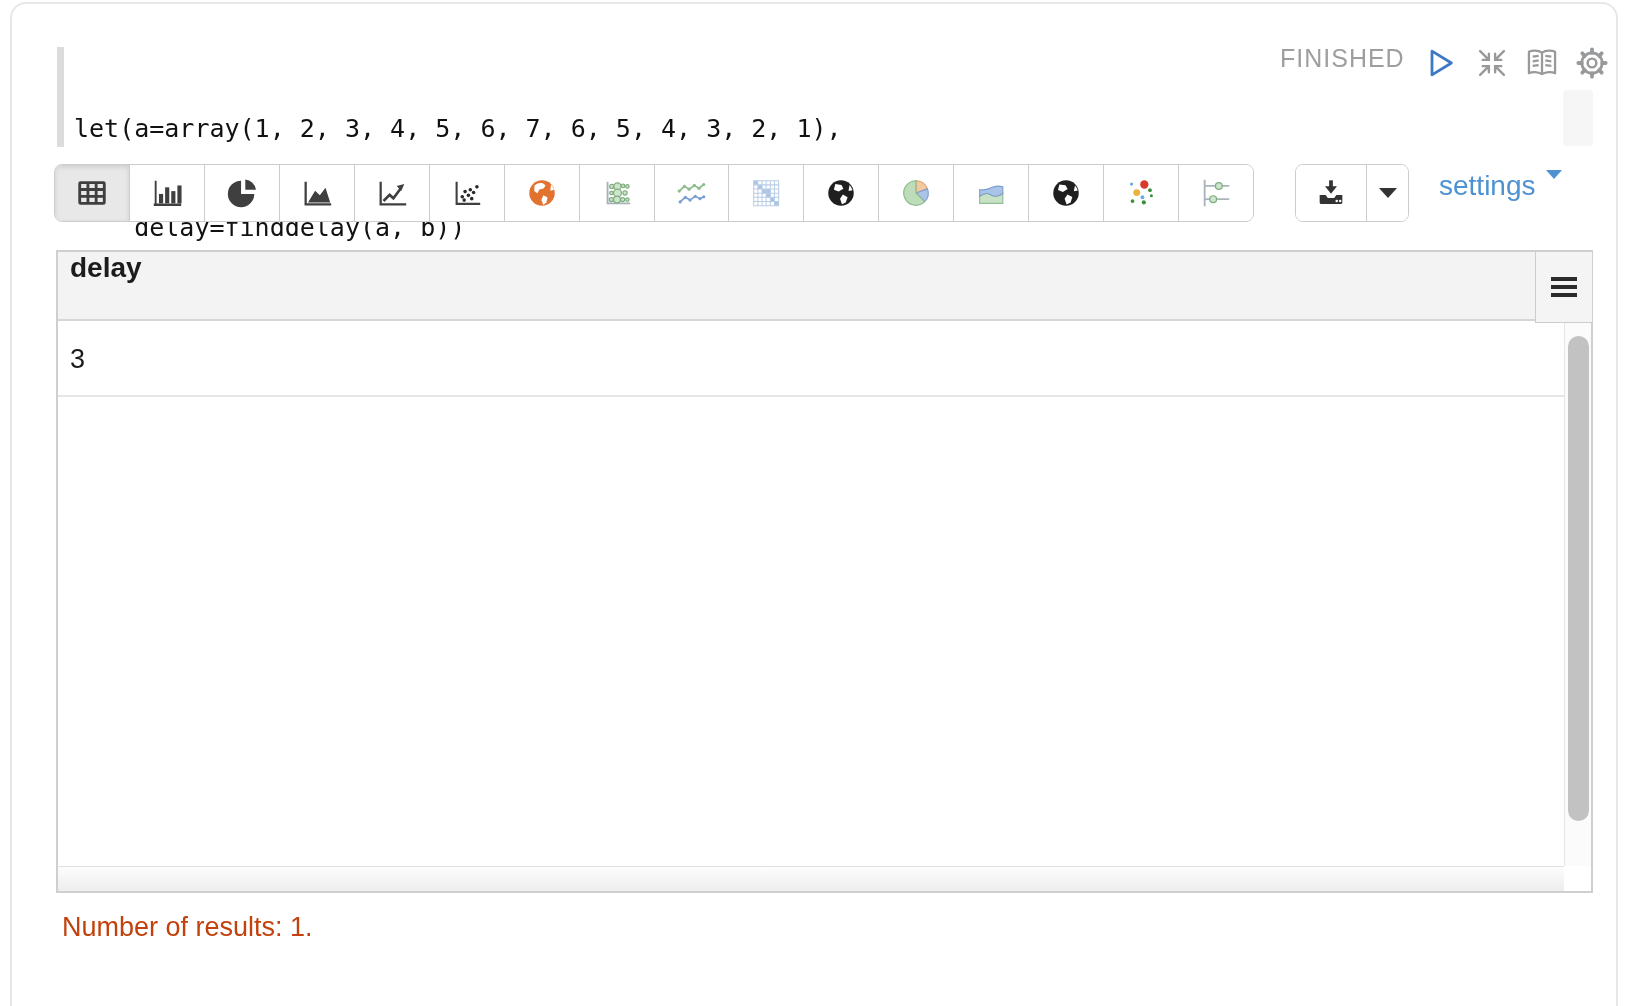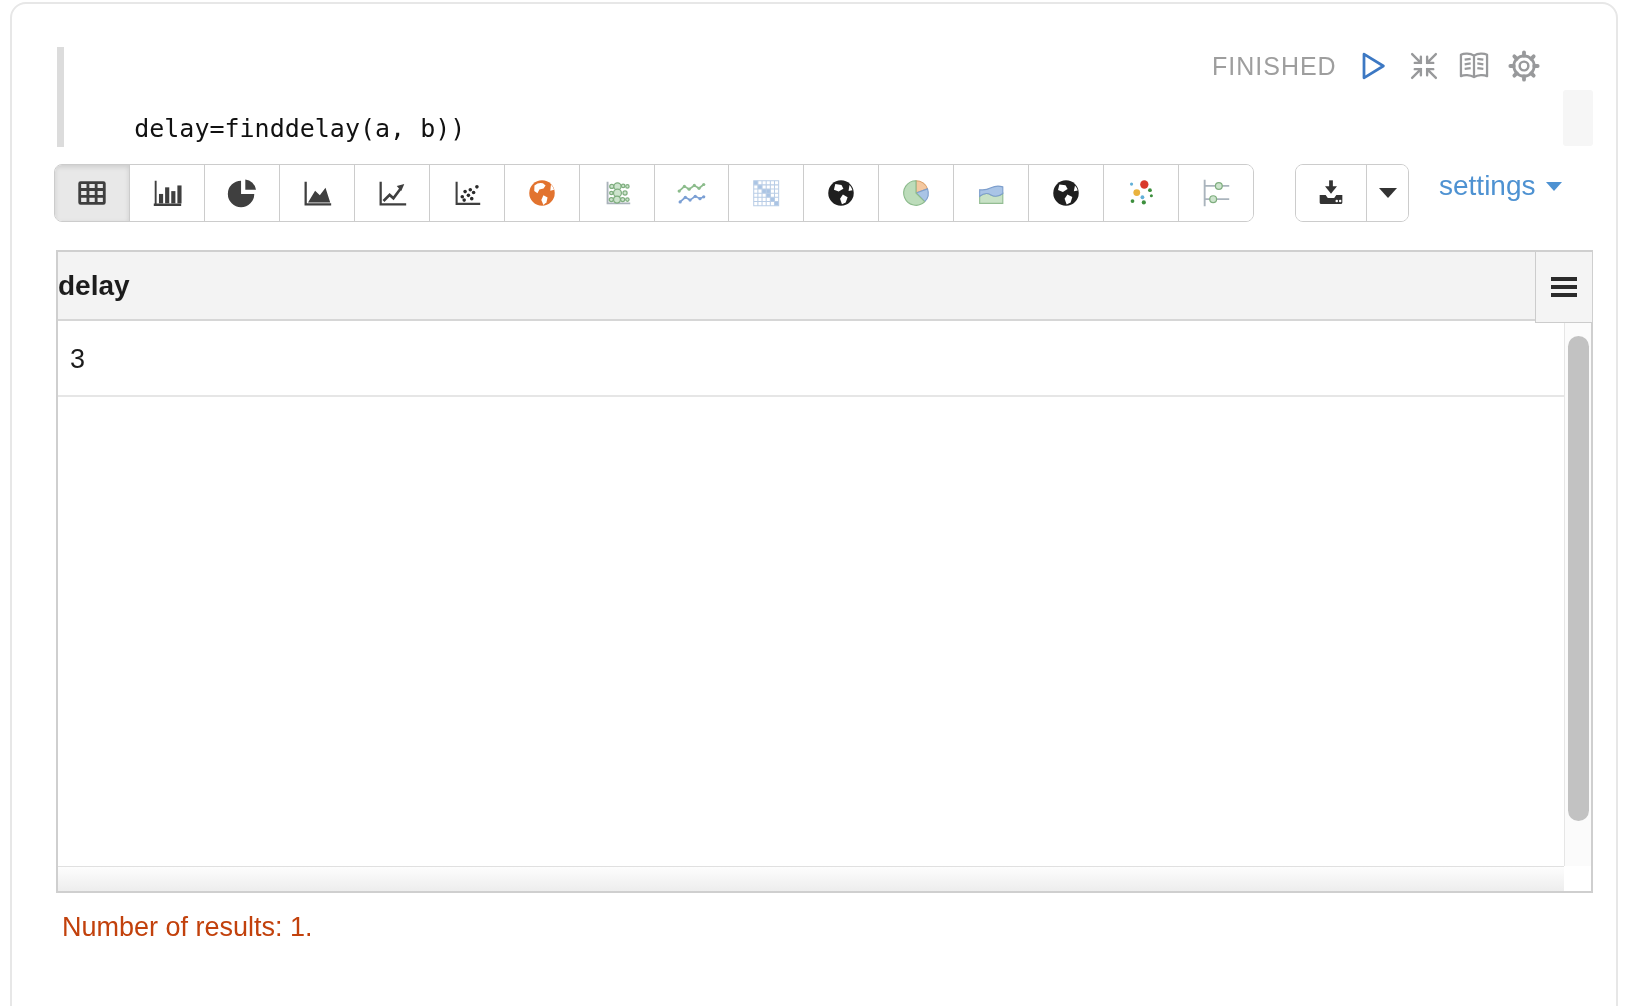--- a/index.html
+++ b/index.html
@@ -12,49 +12,49 @@
 
   
   .editor { position:absolute; left:34px; top:40px; width:1500px; height:110px; }
   .gutter { position:absolute; left:11px; top:3px; width:7px; height:100px; background:#dcdcdc; }
   .code { position:absolute; left:28px; top:2px; font-family:"DejaVu Sans Mono", monospace;
           font-size:25px; line-height:33px; color:#111; white-space:pre; }
   .editor-scrollbar { position:absolute; left:1551px; top:86px; width:30px; height:56px;
           background:#f6f6f6; border-radius:3px; }
 
   
-  .status-row { position:absolute; left:1200px; top:40px; height:44px; display:flex;
-                align-items:center; gap:12px; }
+  .status-row { position:absolute; left:1268px; top:40px; height:44px; display:flex;
+                align-items:flex-start; gap:12px; }
   .status-label { font-size:25px; color:#9e9e9e; letter-spacing:1px; margin-right:6px; }
   .ctrl-btn { width:38px; height:38px; display:flex; align-items:center; justify-content:center;
               cursor:pointer; background:none; border:none; }
 
   
   .toolbar { position:absolute; left:0; top:160px; width:1628px; height:58px; }
   .btn-group { position:absolute; top:0; height:58px; display:flex;
                border:1.5px solid #ccc; border-radius:8px; background:#fff; overflow:hidden; }
   .display-group { left:42px; width:1200px; }
   .tb-btn { flex:1 1 0; display:flex; align-items:center; justify-content:center;
             background:#fff; border:none; border-left:1px solid #ccc; cursor:pointer; }
   .tb-btn:first-child { border-left:none; }
   .tb-btn.active { background:#e8e8e8; box-shadow:inset 0 2px 5px rgba(0,0,0,.12); }
   .download-group { left:1283px; width:114px; }
   .dl-btn { display:flex; align-items:center; justify-content:center; background:#fff;
             border:none; cursor:pointer; }
   .dl-main { width:71px; border-right:1px solid #ccc; }
   .dl-caret { width:41px; }
-  .settings-link { position:absolute; left:1427px; top:6px; display:flex; align-items:center;
+  .settings-link { position:absolute; left:1427px; top:6px; display:flex; align-items:flex-start;
                    gap:10px; font-size:28px; color:#4e92d2; cursor:pointer; text-decoration:none; }
 
   
   .table-widget { position:absolute; left:44px; top:246px; width:1537px; height:643px;
                   border:2px solid #cfcfcf; background:#fff; }
   .th-delay { position:absolute; left:0; top:0; width:1524px; height:69px; background:#f3f3f3;
               border-bottom:2px solid #d6d6d6; border-right:1px solid #ccc;
-              display:flex; align-items:center; padding-left:0; }
+              display:flex; padding-left:12px; }
   .th-text { font-size:28px; font-weight:bold; color:#1c1c1c; }
   .th-chevron { position:absolute; right:22px; top:27px; cursor:pointer; }
   .th-menu { position:absolute; left:1477px; top:0; width:57px; height:71px; background:#f4f4f4;
              border-left:1px solid #ccc; border-bottom:1px solid #ccc;
              display:flex; align-items:center; justify-content:center; cursor:pointer; }
   .row-1 { position:absolute; left:0; top:71px; width:1506px; height:74px;
            border-bottom:2px solid #e6e6e6; display:flex; align-items:center; padding-left:12px; }
   .cell-text { font-size:27px; color:#1c1c1c; }
   .vscroll { position:absolute; left:1506px; top:71px; width:27px; height:543px;
              background:#fbfbfb; border-left:1px solid #e6e6e6; }
@@ -69,20 +69,21 @@
 </style>
 </head>
 <body>
 
 <div class="page">
   <div class="card">
 
     <div class="editor">
       <div class="gutter"></div>
       <div class="code">
+        <div>let(a=array(1, 2, 3, 4, 5, 6, 7, 6, 5, 4, 3, 2, 1),</div>
         <div>    delay=finddelay(a, b))</div>
       </div>
     </div>
     <div class="editor-scrollbar"></div>
 
     <div class="status-row">
       <span class="status-label">FINISHED</span>
       <button class="ctrl-btn">
         <svg width="28" height="30" viewBox="0 0 22 24">
           <path d="M3 2.5 L18.5 12 L3 21.5 Z" fill="none" stroke="#3c78c3" stroke-width="2.2" stroke-linejoin="round"></path>

